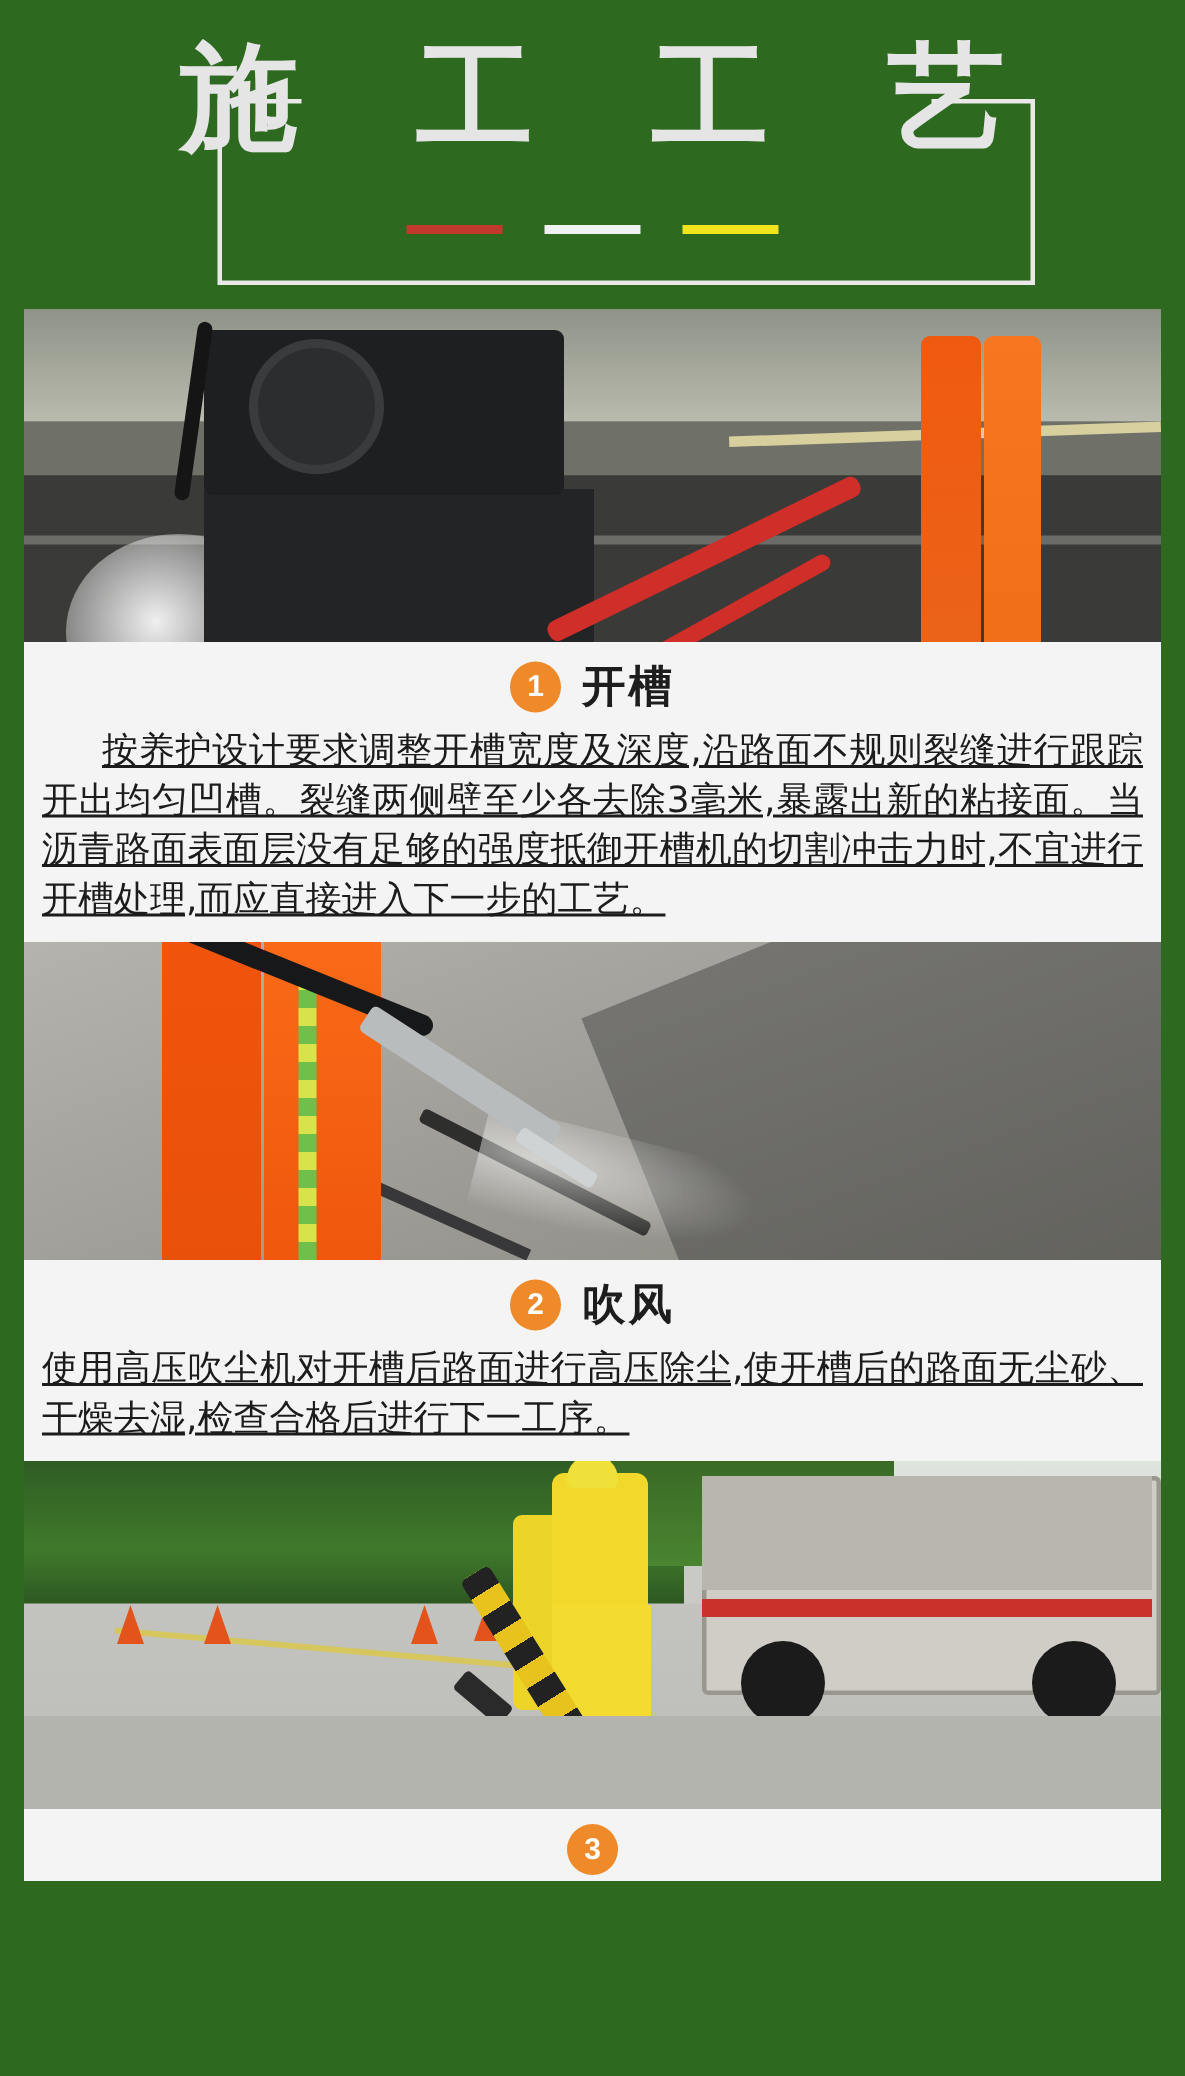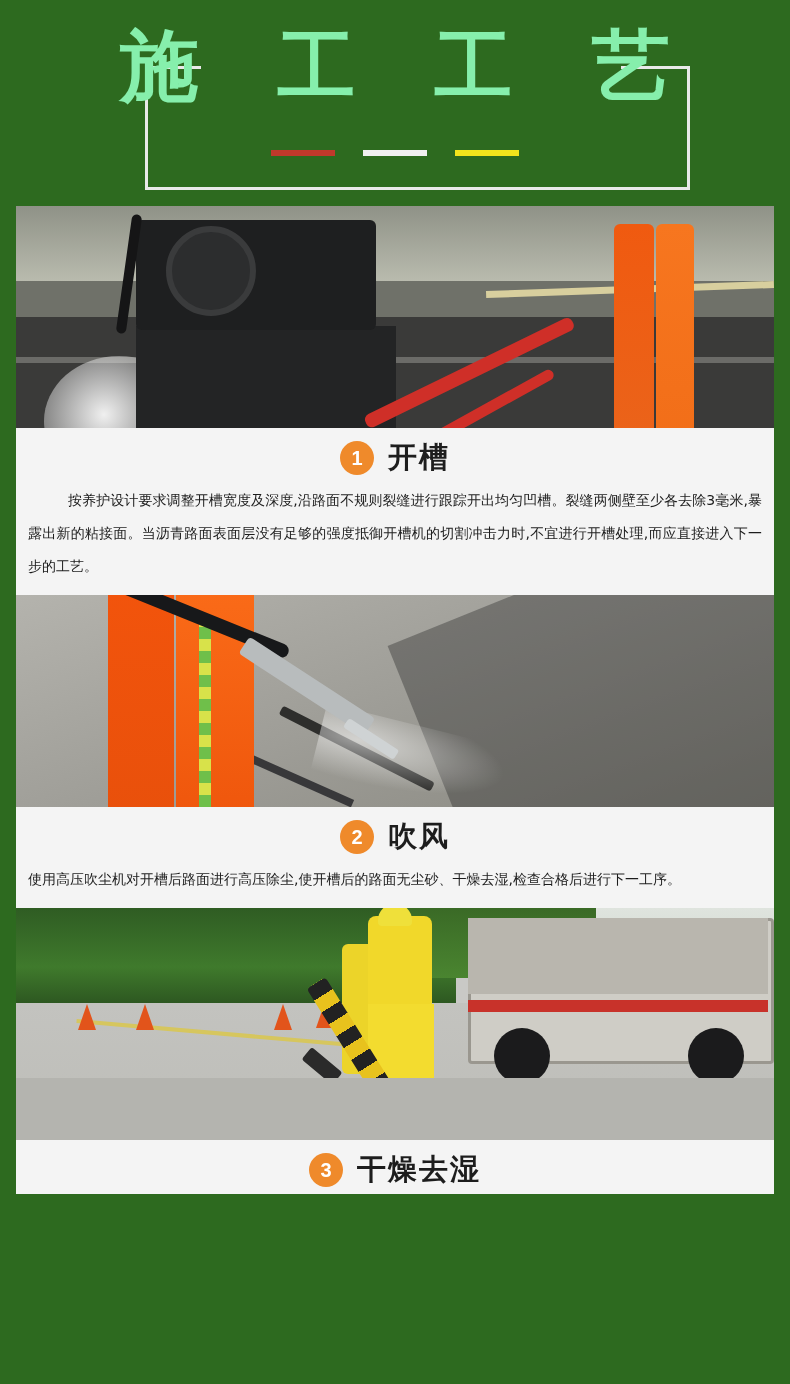--- a/index.html
+++ b/index.html
@@ -45,21 +45,21 @@
     width: 420px;
     height: 20px;
     background: #2d6a1f;
   }
   .header-title {
     position: absolute;
     left: 0;
     right: 0;
     top: 18px;
     text-align: center;
-    color: #86efac;
+    color: #e5e5e5;
     font-size: 78px;
     line-height: 96px;
     letter-spacing: 26px;
     text-indent: 26px;
     font-weight: bold;
     font-family: "DejaVu Sans", "Liberation Sans", sans-serif;
   }
   .header-bars {
     position: absolute;
     left: 0;
@@ -113,26 +113,27 @@
     font-family: "Liberation Sans", sans-serif;
   }
   .step-title {
     font-size: 29px;
     font-weight: bold;
     color: #1d1d1d;
     letter-spacing: 2px;
     font-family: "DejaVu Sans", "Liberation Sans", sans-serif;
   }
   .step-body {
-    font-size: 14px;
+    font-size: 24px;
     line-height: 33px;
     color: #1c1c1c;
     padding: 2px 12px 12px 12px;
     text-align: justify;
     font-family: "DejaVu Sans", "Liberation Sans", sans-serif;
+    text-decoration: underline;
   }
   .step-body.indent { text-indent: 40px; }
 
   
   .p1 { background: linear-gradient(#6d6f6b 0%, #8c8e89 38%, #3d3d3c 40%, #2f2f2e 100%); }
   .p1 .sky { position:absolute; left:0; top:0; width:100%; height:34%; background:linear-gradient(#8f9287,#b9bbae); }
   .p1 .far-road { position:absolute; left:0; top:34%; width:100%; height:16%; background:#6f7169; }
   .p1 .pave { position:absolute; left:0; top:50%; width:100%; height:50%; background:#3a3a39; }
   .p1 .pave-edge { position:absolute; left:0; top:68%; width:100%; height:6px; background:#6b6b68; }
   .p1 .stripe { position:absolute; left:62%; top:36%; width:38%; height:7px; background:#d8cf9e; transform:rotate(-2deg); }
@@ -265,17 +266,16 @@
       <div class="worker2"></div>
       <div class="worker-top"></div>
       <div class="worker-bottom"></div>
       <div class="helmet"></div>
       <div class="lance3"></div>
       <div class="lance3b"></div>
       <div class="sideroad"></div>
     </div>
     <div class="step-head">
       <span class="step-num">3</span>
-      <span class="step-title">干燥去湿</span>
     </div>
 
   </div>
 </div>
 
 </body></html>

